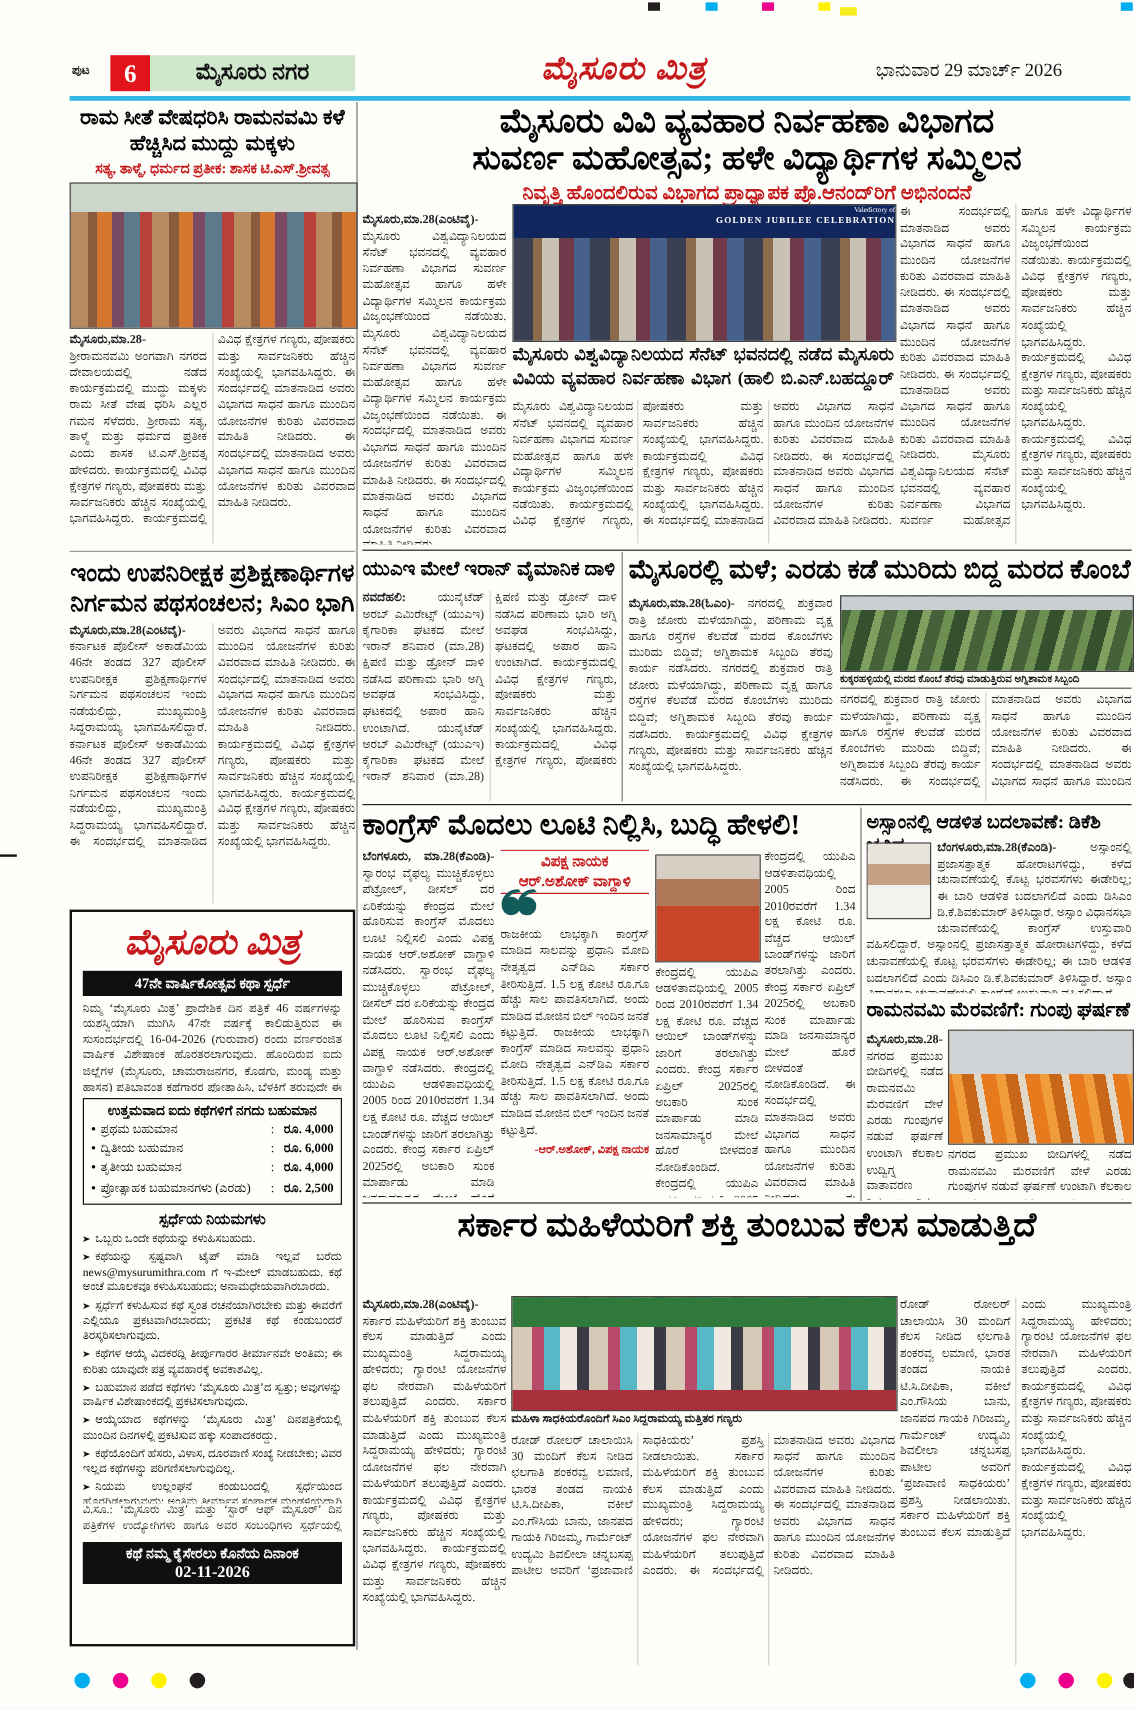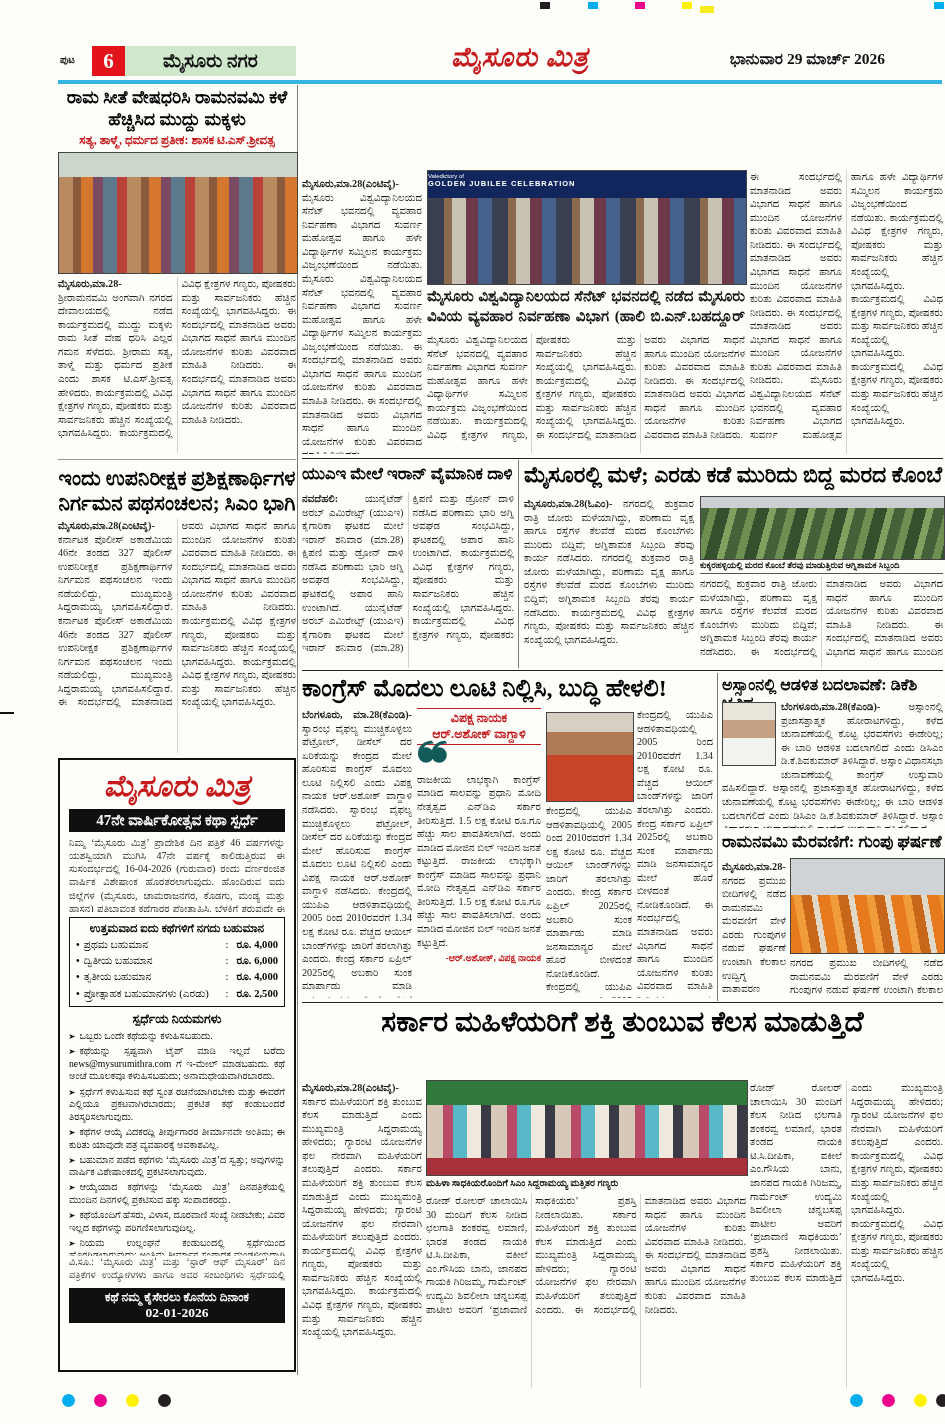--- a/index.html
+++ b/index.html
@@ -20,21 +20,21 @@
   .hrule{height:2px;background:#222;}
   .dot{width:13px;height:13px;border-radius:50%;position:absolute;}
   .regsq{position:absolute;width:10px;height:7px;}
   
   .pageword{font-size:10px;font-weight:bold;color:#222;}
   .pagenum{background:#e3131b;color:#fff;font-weight:bold;font-size:21px;
            display:flex;align-items:center;justify-content:center;}
   .sectionband{background:#cfe7cb;display:flex;align-items:center;justify-content:center;
                font-size:19px;font-weight:bold;color:#111;}
   .masthead{color:#c5191b;font-size:27px;font-weight:bold;font-style:italic;letter-spacing:1px;}
-  .dateline-top{font-size:15.5px;font-weight:bold;color:#111;text-align:right;}
+  .dateline-top{font-size:15.5px;font-weight:normal;color:#111;text-align:right;}
   .bluebar{background:#35b6e3;height:4px;}
   
   .contest{border:2.5px solid #111;background:#fffefa;padding:7px 9px;box-sizing:border-box;}
   .contest-logo{color:#c5191b;font-size:30px;font-weight:bold;font-style:italic;text-align:center;line-height:1.25;}
   .blackband{background:#101010;color:#fff;font-weight:bold;text-align:center;}
   .prizebox{border:1.5px solid #111;padding:4px 6px;margin:5px 0;}
   .prizerow{display:flex;font-size:10.6px;line-height:1.55;}
   .prizerow .lbl{flex:1;}
   .prizerow .cl::before{content:":";padding:0 8px;}
   .prizerow .val{font-weight:bold;}
@@ -57,21 +57,21 @@
      repeating-linear-gradient(105deg,#44613a 0 11px,#6e8f52 11px 19px,#34502c 19px 31px,#7fa05e 31px 38px);}
   .ph-portrait-dks{background:linear-gradient(180deg,#e9e5db 0 28%,#c7a183 28% 56%,#f2f2ef 56% 100%);}
   .ph-portrait-ashok{background:linear-gradient(180deg,#d8cfc4 0 22%,#b07a56 22% 48%,#c8452a 48% 100%);}
   .ph-procession{background:
      linear-gradient(180deg,#cfd3d6 0 38%,rgba(0,0,0,0) 38%),
      repeating-linear-gradient(80deg,#e87a1e 0 12px,#f09c3a 12px 20px,#c8661a 20px 30px,#e2d8c8 30px 36px);}
   .ph-stage{background:
      linear-gradient(180deg,#2f7a3a 0 26%,rgba(0,0,0,0) 26%),
      linear-gradient(0deg,#a8303a 0 18%,rgba(0,0,0,0) 18%),
      repeating-linear-gradient(90deg,#d8c8b8 0 16px,#b84a6a 16px 26px,#58b8c8 26px 40px,#efe9df 40px 54px,#3a3a44 54px 64px);}
-  .bannertext{color:#fff;text-align:left;font-family:Liberation Sans, sans-serif;}
+  .bannertext{color:#fff;text-align:right;font-family:Liberation Serif, serif;}
 </style>
 <title>ಮೈಸೂರು ಮಿತ್ರ</title></head>
 <body>
 
 <div class="page">
 
   <div class="regsq" style="left:540px;top:2px;background:#231f20"></div>
   <div class="regsq" style="left:588px;top:2px;background:#00adee"></div>
   <div class="regsq" style="left:635px;top:2px;background:#ec008c"></div>
   <div class="regsq" style="left:682px;top:2px;background:#fff200"></div>
@@ -102,21 +102,21 @@
   <div class="abs hl center" style="left:58px;top:466px;width:238px;font-size:20.5px;line-height:1.2">ಇಂದು ಉಪನಿರೀಕ್ಷಕ ಪ್ರಶಿಕ್ಷಣಾರ್ಥಿಗಳ ನಿರ್ಗಮನ ಪಥಸಂಚಲನ; ಸಿಎಂ ಭಾಗಿ</div>
   <div class="abs body-text cols2" style="left:58px;top:519px;width:238px;height:234px">
     <b>ಮೈಸೂರು,ಮಾ.28(ಎಂಟಿವೈ)-</b>
     <span>ಕರ್ನಾಟಕ ಪೊಲೀಸ್ ಅಕಾಡೆಮಿಯ 46ನೇ ತಂಡದ 327 ಪೊಲೀಸ್ ಉಪನಿರೀಕ್ಷಕ ಪ್ರಶಿಕ್ಷಣಾರ್ಥಿಗಳ ನಿರ್ಗಮನ ಪಥಸಂಚಲನ ಇಂದು ನಡೆಯಲಿದ್ದು, ಮುಖ್ಯಮಂತ್ರಿ ಸಿದ್ದರಾಮಯ್ಯ ಭಾಗವಹಿಸಲಿದ್ದಾರೆ. ಕರ್ನಾಟಕ ಪೊಲೀಸ್ ಅಕಾಡೆಮಿಯ 46ನೇ ತಂಡದ 327 ಪೊಲೀಸ್ ಉಪನಿರೀಕ್ಷಕ ಪ್ರಶಿಕ್ಷಣಾರ್ಥಿಗಳ ನಿರ್ಗಮನ ಪಥಸಂಚಲನ ಇಂದು ನಡೆಯಲಿದ್ದು, ಮುಖ್ಯಮಂತ್ರಿ ಸಿದ್ದರಾಮಯ್ಯ ಭಾಗವಹಿಸಲಿದ್ದಾರೆ. </span>
     <span>ಈ ಸಂದರ್ಭದಲ್ಲಿ ಮಾತನಾಡಿದ ಅವರು ವಿಭಾಗದ ಸಾಧನೆ ಹಾಗೂ ಮುಂದಿನ ಯೋಜನೆಗಳ ಕುರಿತು ವಿವರವಾದ ಮಾಹಿತಿ ನೀಡಿದರು. ಈ ಸಂದರ್ಭದಲ್ಲಿ ಮಾತನಾಡಿದ ಅವರು ವಿಭಾಗದ ಸಾಧನೆ ಹಾಗೂ ಮುಂದಿನ ಯೋಜನೆಗಳ ಕುರಿತು ವಿವರವಾದ ಮಾಹಿತಿ ನೀಡಿದರು. </span>
     <span>ಕಾರ್ಯಕ್ರಮದಲ್ಲಿ ವಿವಿಧ ಕ್ಷೇತ್ರಗಳ ಗಣ್ಯರು, ಪೋಷಕರು ಮತ್ತು ಸಾರ್ವಜನಿಕರು ಹೆಚ್ಚಿನ ಸಂಖ್ಯೆಯಲ್ಲಿ ಭಾಗವಹಿಸಿದ್ದರು. ಕಾರ್ಯಕ್ರಮದಲ್ಲಿ ವಿವಿಧ ಕ್ಷೇತ್ರಗಳ ಗಣ್ಯರು, ಪೋಷಕರು ಮತ್ತು ಸಾರ್ವಜನಿಕರು ಹೆಚ್ಚಿನ ಸಂಖ್ಯೆಯಲ್ಲಿ ಭಾಗವಹಿಸಿದ್ದರು. </span>
   </div>
 
   <div class="abs contest" style="left:58px;top:758px;width:238px;height:614px">
     <div class="contest-logo">ಮೈಸೂರು ಮಿತ್ರ</div>
-    <div class="blackband" style="font-size:15px;padding:3px 0;margin:4px 0">47ನೇ ವಾರ್ಷಿಕೋತ್ಸವ ಕಥಾ ಸ್ಪರ್ಧೆ</div>
+    <div class="blackband" style="font-size:12px;padding:3px 0;margin:4px 0">47ನೇ ವಾರ್ಷಿಕೋತ್ಸವ ಕಥಾ ಸ್ಪರ್ಧೆ</div>
     <div class="body-text" style="font-size:10px;height:76px">ನಿಮ್ಮ ‘ಮೈಸೂರು ಮಿತ್ರ’ ಪ್ರಾದೇಶಿಕ ದಿನ ಪತ್ರಿಕೆ 46 ವರ್ಷಗಳನ್ನು ಯಶಸ್ವಿಯಾಗಿ ಮುಗಿಸಿ 47ನೇ ವರ್ಷಕ್ಕೆ ಕಾಲಿಡುತ್ತಿರುವ ಈ ಸುಸಂದರ್ಭದಲ್ಲಿ 16-04-2026 (ಗುರುವಾರ) ರಂದು ವರ್ಣರಂಜಿತ ವಾರ್ಷಿಕ ವಿಶೇಷಾಂಕ ಹೊರತರಲಾಗುವುದು. ಹೊಂದಿರುವ ಐದು ಜಿಲ್ಲೆಗಳ (ಮೈಸೂರು, ಚಾಮರಾಜನಗರ, ಕೊಡಗು, ಮಂಡ್ಯ ಮತ್ತು ಹಾಸನ) ಪ್ರತಿಭಾವಂತ ಕಥೆಗಾರರ ಪ್ರೋತ್ಸಾಹಿಸಿ, ಬೆಳಕಿಗೆ ತರುವುದೇ ಈ ಸ್ಪರ್ಧೆಯ ಮೂಲ ಉದ್ದೇಶ.</div>
     <div class="prizebox">
       <div class="hl center" style="font-size:11.5px;margin-bottom:2px">ಉತ್ತಮವಾದ ಐದು ಕಥೆಗಳಿಗೆ ನಗದು ಬಹುಮಾನ</div>
       <div class="prizerow">
         <span class="lbl bullet">ಪ್ರಥಮ ಬಹುಮಾನ</span>
           <span class="cl"></span>
           <span class="val">ರೂ. 4,000</span>
       </div>
       <div class="prizerow">
         <span class="lbl bullet">ದ್ವಿತೀಯ ಬಹುಮಾನ</span>
@@ -141,24 +141,29 @@
       <div class="rule-item">ಸ್ಪರ್ಧೆಗೆ ಕಳುಹಿಸುವ ಕಥೆ ಸ್ವಂತ ರಚನೆಯಾಗಿರಬೇಕು ಮತ್ತು ಈವರೆಗೆ ಎಲ್ಲಿಯೂ ಪ್ರಕಟವಾಗಿರಬಾರದು; ಪ್ರಕಟಿತ ಕಥೆ ಕಂಡುಬಂದರೆ ತಿರಸ್ಕರಿಸಲಾಗುವುದು.</div>
       <div class="rule-item">ಕಥೆಗಳ ಆಯ್ಕೆ ವಿದಕರದ್ಲಿ ತೀರ್ಪುಗಾರರ ತೀರ್ಮಾನವೇ ಅಂತಿಮ; ಈ ಕುರಿತು ಯಾವುದೇ ಪತ್ರ ವ್ಯವಹಾರಕ್ಕೆ ಅವಕಾಶವಿಲ್ಲ.</div>
       <div class="rule-item">ಬಹುಮಾನ ಪಡೆದ ಕಥೆಗಳು ‘ಮೈಸೂರು ಮಿತ್ರ’ದ ಸ್ವತ್ತು; ಅವುಗಳನ್ನು ವಾರ್ಷಿಕ ವಿಶೇಷಾಂಕದಲ್ಲಿ ಪ್ರಕಟಿಸಲಾಗುವುದು.</div>
       <div class="rule-item">ಆಯ್ಕೆಯಾದ ಕಥೆಗಳನ್ನು ‘ಮೈಸೂರು ಮಿತ್ರ’ ದಿನಪತ್ರಿಕೆಯಲ್ಲಿ ಮುಂದಿನ ದಿನಗಳಲ್ಲಿ ಪ್ರಕಟಿಸುವ ಹಕ್ಕು ಸಂಪಾದಕರದ್ದು.</div>
       <div class="rule-item">ಕಥೆಯೊಂದಿಗೆ ಹೆಸರು, ವಿಳಾಸ, ದೂರವಾಣಿ ಸಂಖ್ಯೆ ನೀಡಬೇಕು; ವಿವರ ಇಲ್ಲದ ಕಥೆಗಳನ್ನು ಪರಿಗಣಿಸಲಾಗುವುದಿಲ್ಲ.</div>
       <div class="rule-item">ನಿಯಮ ಉಲ್ಲಂಘನೆ ಕಂಡುಬಂದಲ್ಲಿ ಸ್ಪರ್ಧೆಯಿಂದ ಹೊರಗಿಡಲಾಗುವುದು; ಅಂತಿಮ ತೀರ್ಮಾನ ಸಂಪಾದಕ ಮಂಡಳಿಯದ್ದಾಗಿ ಪರಿಗಣಿಸಲಾಗುವುದು.</div>
     </div>
     <div class="body-text" style="font-size:9.6px;height:28px">ವಿ.ಸೂ.: ‘ಮೈಸೂರು ಮಿತ್ರ’ ಮತ್ತು ‘ಸ್ಟಾರ್ ಆಫ್ ಮೈಸೂರ್’ ದಿನ ಪತ್ರಿಕೆಗಳ ಉದ್ಯೋಗಿಗಳು ಹಾಗೂ ಅವರ ಸಂಬಂಧಿಗಳು ಸ್ಪರ್ಧೆಯಲ್ಲಿ ಭಾಗವಹಿಸುವಂತಿಲ್ಲ.</div>
     <div class="blackband" style="padding:2px 0;margin:4px 0">
       <div style="font-size:12px">ಕಥೆ ನಮ್ಮ ಕೈಸೇರಲು ಕೊನೆಯ ದಿನಾಂಕ</div>
-      <div style="font-size:13.5px">02-01-2026</div>
-    </div>
-  </div>
-
+      <div style="font-size:13.5px">02-11-2026</div>
+    </div>
+  </div>
+
+  <div class="abs hl center" style="left:302px;top:86px;width:641px;font-size:28px;line-height:1.12">
+    <div>ಮೈಸೂರು ವಿವಿ ವ್ಯವಹಾರ ನಿರ್ವಹಣಾ ವಿಭಾಗದ</div>
+    <div>ಸುವರ್ಣ ಮಹೋತ್ಸವ; ಹಳೇ ವಿದ್ಯಾರ್ಥಿಗಳ ಸಮ್ಮಿಲನ</div>
+  </div>
+  <div class="abs hl red center" style="left:302px;top:151px;width:641px;font-size:16.5px">ನಿವೃತ್ತಿ ಹೊಂದಲಿರುವ ವಿಭಾಗದ ಪ್ರಾಧ್ಯಾಪಕ ಪ್ರೊ.ಆನಂದ್‌ರಿಗೆ ಅಭಿನಂದನೆ</div>
 
   <div class="abs body-text" style="left:302px;top:177px;width:120px;height:277px">
     <b>ಮೈಸೂರು,ಮಾ.28(ಎಂಟಿವೈ)-</b>
     <span>ಮೈಸೂರು ವಿಶ್ವವಿದ್ಯಾನಿಲಯದ ಸೆನೆಟ್ ಭವನದಲ್ಲಿ ವ್ಯವಹಾರ ನಿರ್ವಹಣಾ ವಿಭಾಗದ ಸುವರ್ಣ ಮಹೋತ್ಸವ ಹಾಗೂ ಹಳೇ ವಿದ್ಯಾರ್ಥಿಗಳ ಸಮ್ಮಿಲನ ಕಾರ್ಯಕ್ರಮ ವಿಜೃಂಭಣೆಯಿಂದ ನಡೆಯಿತು. ಮೈಸೂರು ವಿಶ್ವವಿದ್ಯಾನಿಲಯದ ಸೆನೆಟ್ ಭವನದಲ್ಲಿ ವ್ಯವಹಾರ ನಿರ್ವಹಣಾ ವಿಭಾಗದ ಸುವರ್ಣ ಮಹೋತ್ಸವ ಹಾಗೂ ಹಳೇ ವಿದ್ಯಾರ್ಥಿಗಳ ಸಮ್ಮಿಲನ ಕಾರ್ಯಕ್ರಮ ವಿಜೃಂಭಣೆಯಿಂದ ನಡೆಯಿತು. </span>
     <span>ಈ ಸಂದರ್ಭದಲ್ಲಿ ಮಾತನಾಡಿದ ಅವರು ವಿಭಾಗದ ಸಾಧನೆ ಹಾಗೂ ಮುಂದಿನ ಯೋಜನೆಗಳ ಕುರಿತು ವಿವರವಾದ ಮಾಹಿತಿ ನೀಡಿದರು. ಈ ಸಂದರ್ಭದಲ್ಲಿ ಮಾತನಾಡಿದ ಅವರು ವಿಭಾಗದ ಸಾಧನೆ ಹಾಗೂ ಮುಂದಿನ ಯೋಜನೆಗಳ ಕುರಿತು ವಿವರವಾದ ಮಾಹಿತಿ ನೀಡಿದರು. </span>
   </div>
 
   <div class="abs photo ph-jubilee" style="left:427px;top:170px;width:318px;height:113px">
     <div class="bannertext" style="font-size:6px;padding-top:2px">Valedictory of</div>
     <div class="bannertext" style="font-size:7.5px;font-weight:bold;letter-spacing:1px">GOLDEN JUBILEE CELEBRATION</div>

